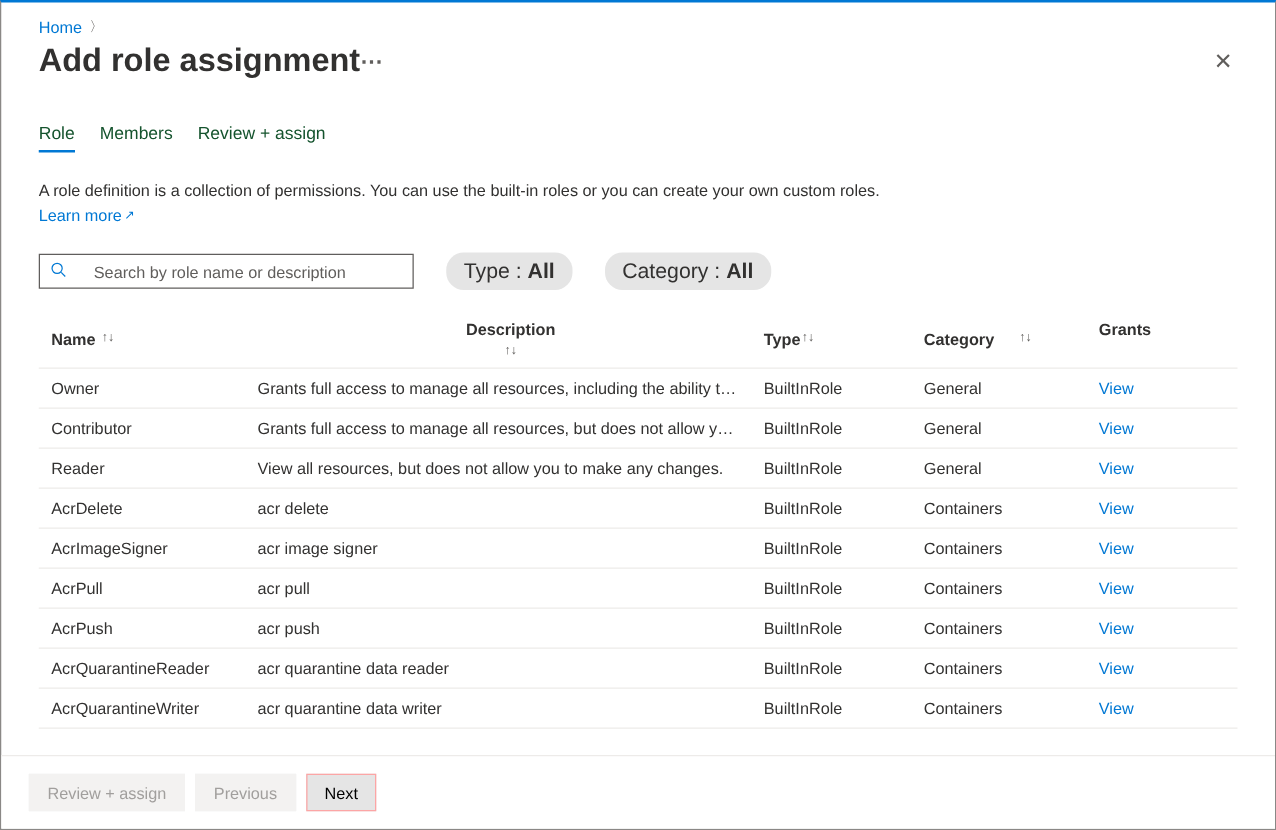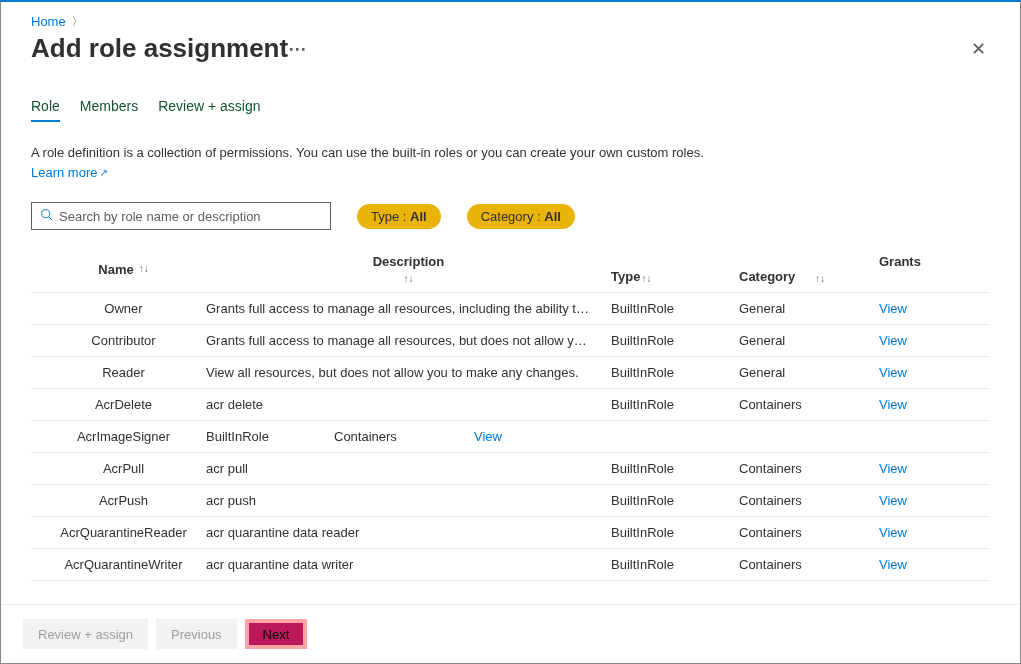--- a/index.html
+++ b/index.html
@@ -90,55 +90,55 @@
       margin-top: 20px;
       align-items: center;
     }
     .search-box {
       display: flex;
       align-items: center;
       border: 1px solid #605e5c;
       width: 300px;
       height: 28px;
       padding: 0 8px;
-      gap: 6px;
+      gap: 22px;
     }
     .search-icon { color: #0078d4; font-size: 13px; }
     .search-input {
       border: none;
       outline: none;
       flex: 1;
       font-size: 13px;
       font-family: inherit;
     }
     .search-input::placeholder { color: #605e5c; }
     .pill {
-      background: #eab308;
+      background: #e5e5e5;
       border-radius: 14px;
       padding: 5px 14px;
-      font-size: 13px;
+      font-size: 17px;
       cursor: pointer;
       color: #323130;
     }
     .pill b { font-weight: 600; }
     .table {
       margin-top: 16px;
       width: 100%;
     }
     .thead {
       display: flex;
       border-bottom: 1px solid #edebe9;
       padding: 8px 10px 8px 10px;
       font-weight: 600;
       color: #323130;
     }
-    .col-name { width: 165px; display: flex; align-items:center; gap:5px;justify-content:center;}
+    .col-name { width: 165px; display: flex; align-items:center; gap:5px;}
     .col-desc { width: 405px; display:flex; align-items:center; gap:5px;flex-direction:column;}
-    .col-type { width: 128px; display:flex; align-items:flex-end; gap:1px;}
-    .col-cat  { width: 140px; display:flex; align-items:flex-end; gap:20px;}
+    .col-type { width: 128px; display:flex; align-items:center; gap:1px;}
+    .col-cat  { width: 140px; display:flex; align-items:center; gap:20px;}
     .col-det  { flex: 1; }
     .sort-arrows { font-size:10px; color:#605e5c; line-height:1;}
     .row {
       display: flex;
       padding: 8px 10px;
       border-bottom: 1px solid #edebe9;
       font-size: 13px;
       cursor: pointer;
     }
     .row .col-desc {
@@ -152,22 +152,22 @@
     .footer {
       border-top: 1px solid #edebe9;
       padding: 14px 22px;
       display: flex;
       gap: 8px;
       background: #fff;
     }
     .btn {
       height: 30px;
       padding: 0 14px;
-      border: 4px solid #fca5a5;
-      background: #be185d;
+      border: 1px solid #fca5a5;
+      background: #e5e5e5;
       font-family: inherit;
       font-size: 13px;
       cursor: pointer;
     }
     .btn.disabled {
       background: #f3f2f1;
       border: 1px solid #f3f2f1;
       color: #a19f9d;
       cursor: default;
     }
@@ -266,20 +266,21 @@
           </div>
           <div class="row">
             <div class="col-name">AcrDelete</div>
             <div class="col-desc">acr delete</div>
             <div class="col-type">BuiltInRole</div>
             <div class="col-cat">Containers</div>
             <div class="col-det"><span class="view-link">View</span></div>
           </div>
           <div class="row">
             <div class="col-name">AcrImageSigner</div>
+            <div class="col-desc">acr image signer</div>
             <div class="col-type">BuiltInRole</div>
             <div class="col-cat">Containers</div>
             <div class="col-det"><span class="view-link">View</span></div>
           </div>
           <div class="row">
             <div class="col-name">AcrPull</div>
             <div class="col-desc">acr pull</div>
             <div class="col-type">BuiltInRole</div>
             <div class="col-cat">Containers</div>
             <div class="col-det"><span class="view-link">View</span></div>

